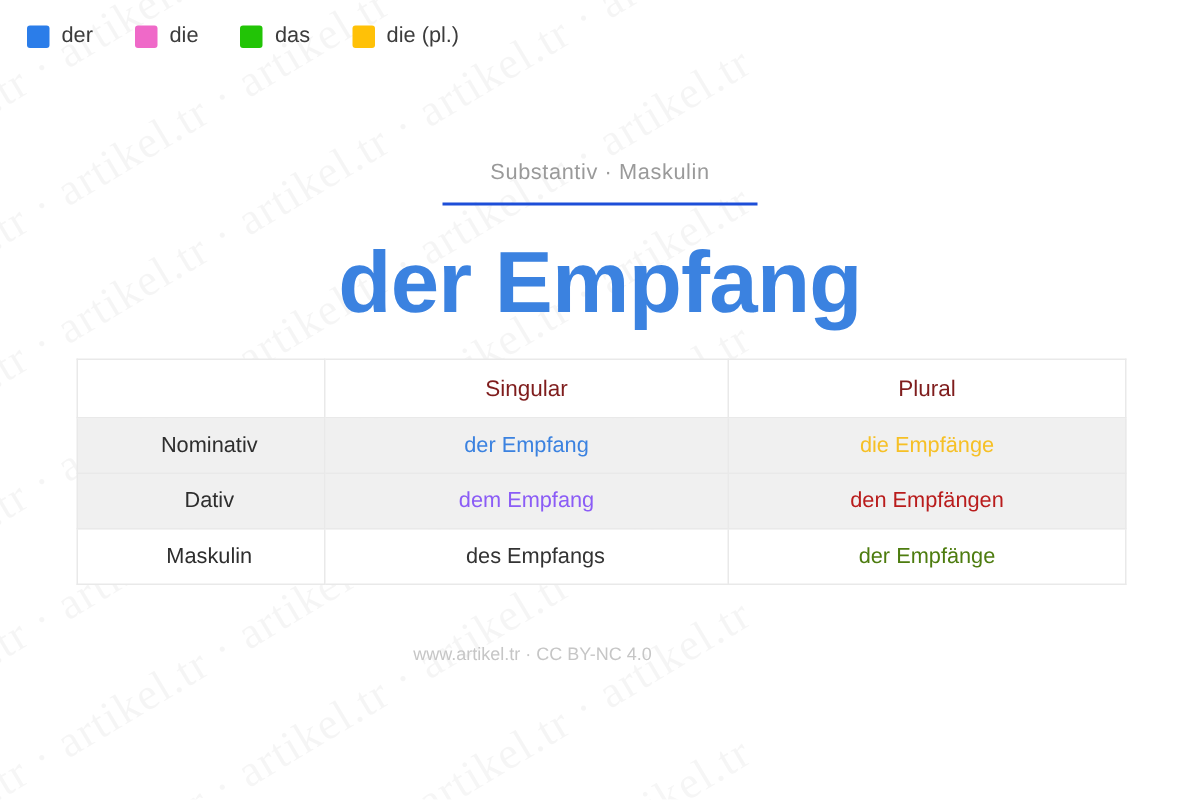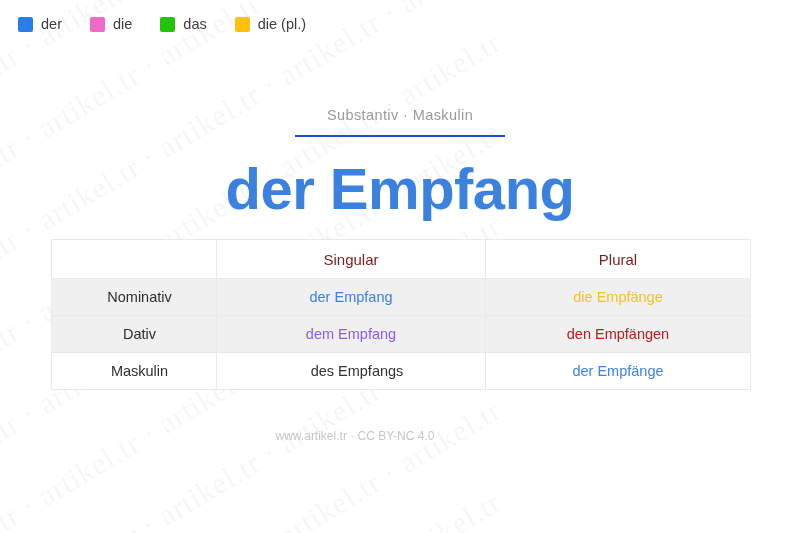--- a/index.html
+++ b/index.html
@@ -207,18 +207,18 @@
       <td class="val-pl" style="color: rgb(246, 192, 38);">die Empfänge</td>
     </tr>
     <tr class="row-alt">
       <td class="case-cell">Dativ</td>
       <td style="color: #8b5cf6;">dem Empfang</td>
       <td style="color: #b91c1c;">den Empfängen</td>
     </tr>
     <tr class="row-plain">
       <td class="case-cell">Maskulin</td>
       <td style="color: rgb(51, 51, 51); padding-left: 18px;">des Empfangs</td>
-      <td style="color: #3b82f6; text-align: center;">der Empfänge</td>
+      <td style="color: #4d7c0f; text-align: center;">der Empfänge</td>
     </tr>
   </tbody>
 </table>
 
 <div id="footer-credit">www.artikel.tr · CC BY-NC 4.0</div>
 
 </body></html>

